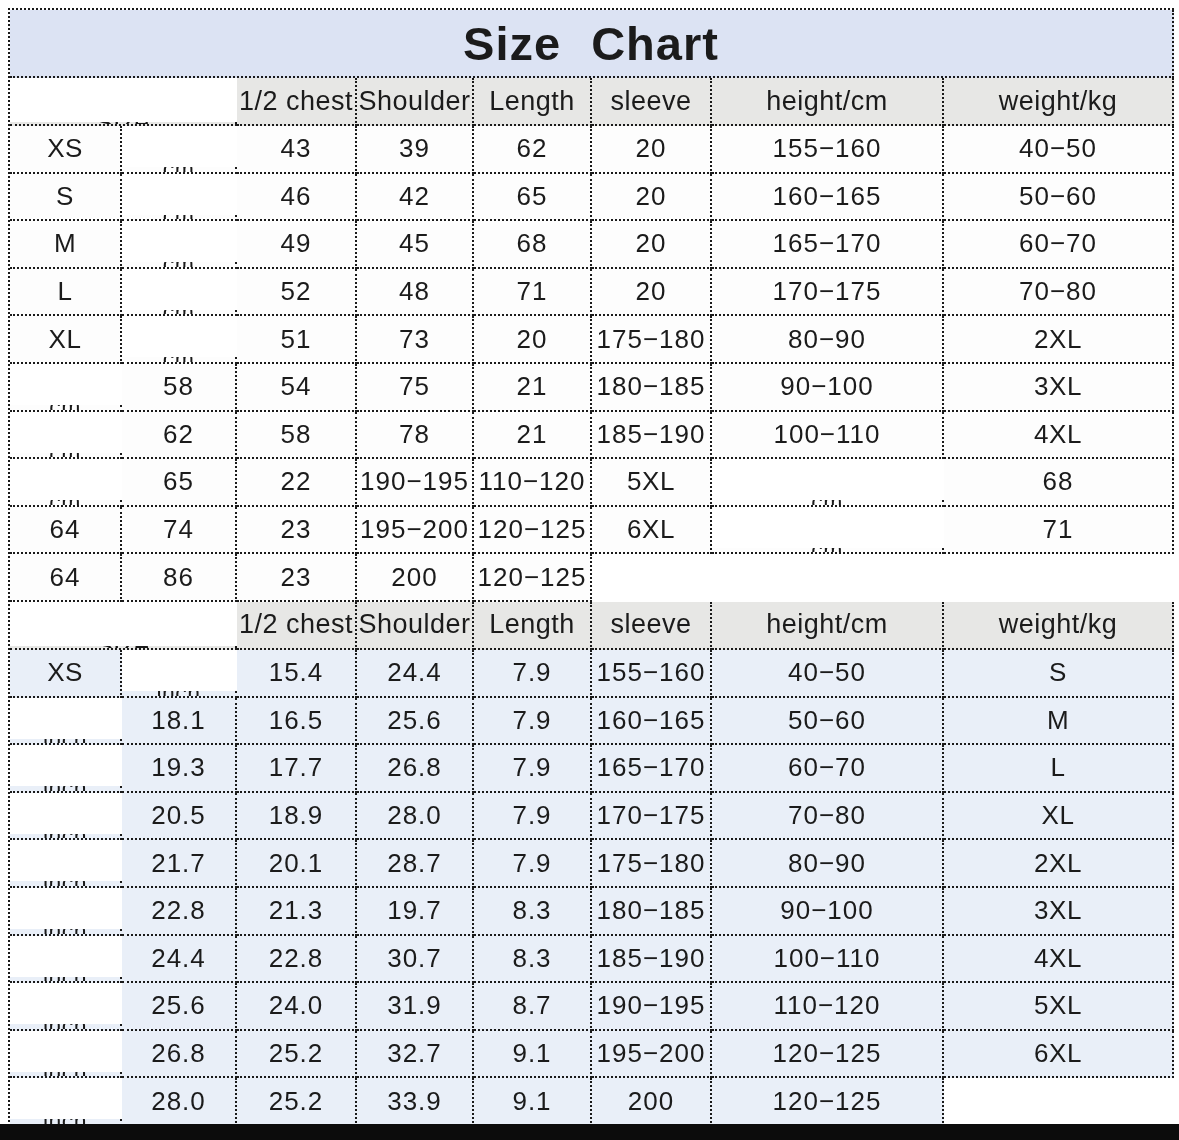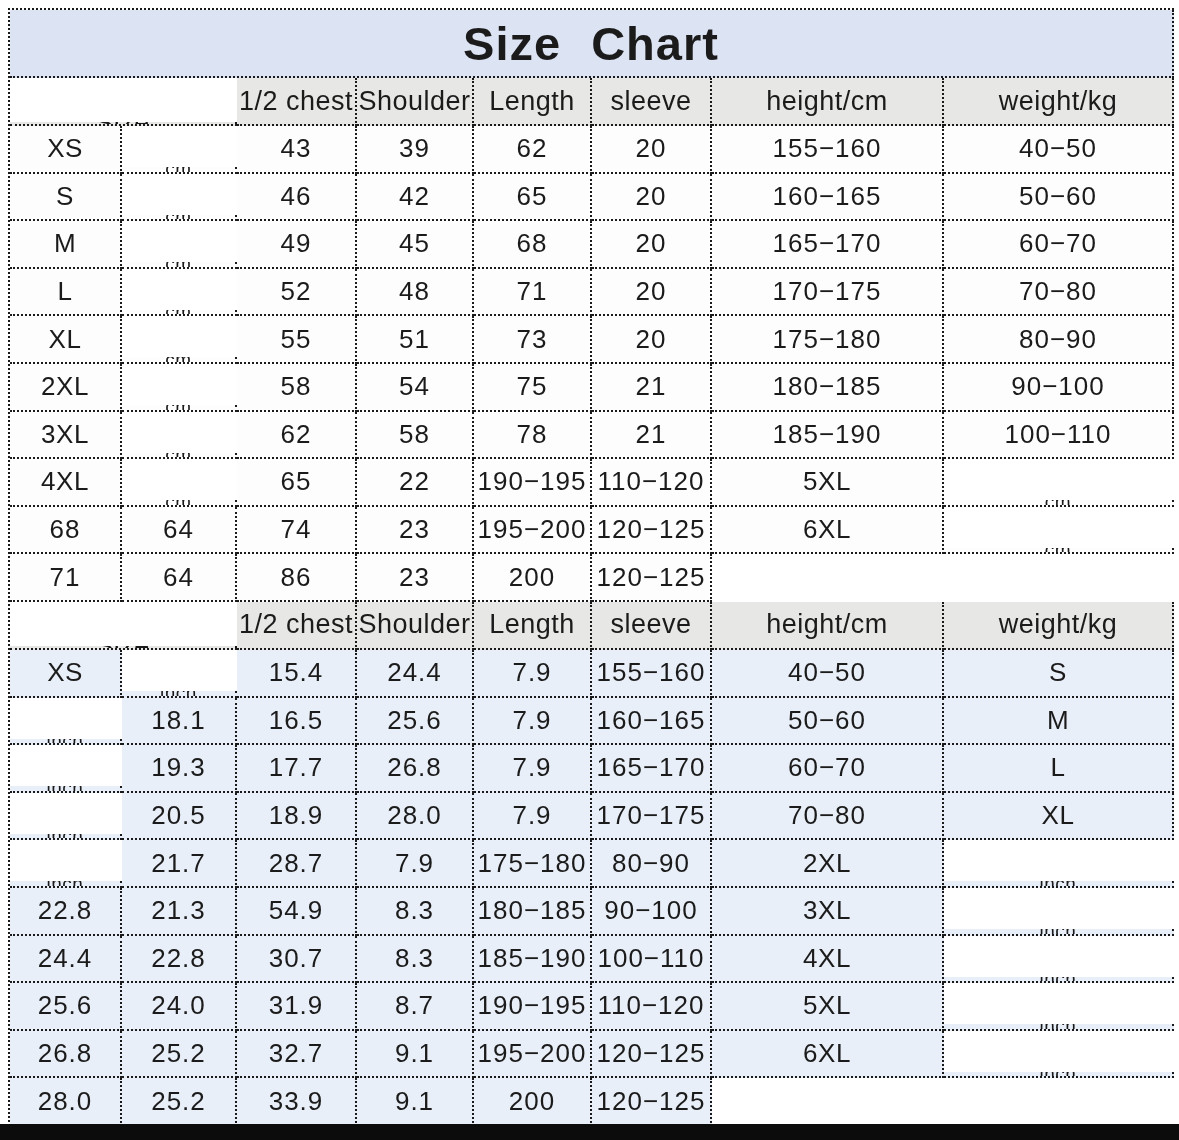--- a/index.html
+++ b/index.html
@@ -48,21 +48,21 @@
     word-spacing:16px;
     letter-spacing:1px;
   }
   .header-cell{
     background:var(--header_bg);
     font-size:27px;
   }
   .size-span{grid-column:1 / 3;margin-top:44px;}
   .cm-row{background:var(--cm_row_bg);}
   .inch-row{background:var(--inch_row_bg);}
-  .unit-cell{font-size:19px;margin-top:41px;}
+  .unit-cell{font-size:23px;margin-top:41px;}
   .value-cell{font-size:26px;letter-spacing:1px;}
   .bottom-bar{
     position:absolute;
     left:0;bottom:0;
     width:1179px;height:16px;
     background:var(--bottom_bar);
   }
 </style>
 </head>
 <body>
@@ -105,21 +105,20 @@
       <div class="cell cm-row">L</div>
       <div class="cell cm-row unit-cell">cm</div>
       <div class="cell cm-row value-cell">52</div>
       <div class="cell cm-row value-cell">48</div>
       <div class="cell cm-row value-cell">71</div>
       <div class="cell cm-row value-cell">20</div>
       <div class="cell cm-row value-cell">170−175</div>
       <div class="cell cm-row value-cell">70−80</div>
       <div class="cell cm-row">XL</div>
       <div class="cell cm-row unit-cell">cm</div>
-      <div class="cell cm-row value-cell">55</div>
       <div class="cell cm-row value-cell">51</div>
       <div class="cell cm-row value-cell">73</div>
       <div class="cell cm-row value-cell">20</div>
       <div class="cell cm-row value-cell">175−180</div>
       <div class="cell cm-row value-cell">80−90</div>
       <div class="cell cm-row">2XL</div>
       <div class="cell cm-row unit-cell">cm</div>
       <div class="cell cm-row value-cell">58</div>
       <div class="cell cm-row value-cell">54</div>
       <div class="cell cm-row value-cell">75</div>
@@ -190,29 +189,30 @@
       <div class="cell inch-row unit-cell">inch</div>
       <div class="cell inch-row value-cell">20.5</div>
       <div class="cell inch-row value-cell">18.9</div>
       <div class="cell inch-row value-cell">28.0</div>
       <div class="cell inch-row value-cell">7.9</div>
       <div class="cell inch-row value-cell">170−175</div>
       <div class="cell inch-row value-cell">70−80</div>
       <div class="cell inch-row">XL</div>
       <div class="cell inch-row unit-cell">inch</div>
       <div class="cell inch-row value-cell">21.7</div>
+      <div class="cell inch-row value-cell">20.1</div>
       <div class="cell inch-row value-cell">28.7</div>
       <div class="cell inch-row value-cell">7.9</div>
       <div class="cell inch-row value-cell">175−180</div>
       <div class="cell inch-row value-cell">80−90</div>
       <div class="cell inch-row">2XL</div>
       <div class="cell inch-row unit-cell">inch</div>
       <div class="cell inch-row value-cell">22.8</div>
       <div class="cell inch-row value-cell">21.3</div>
-      <div class="cell inch-row value-cell">54.9</div>
+      <div class="cell inch-row value-cell">19.7</div>
       <div class="cell inch-row value-cell">8.3</div>
       <div class="cell inch-row value-cell">180−185</div>
       <div class="cell inch-row value-cell">90−100</div>
       <div class="cell inch-row">3XL</div>
       <div class="cell inch-row unit-cell">inch</div>
       <div class="cell inch-row value-cell">24.4</div>
       <div class="cell inch-row value-cell">22.8</div>
       <div class="cell inch-row value-cell">30.7</div>
       <div class="cell inch-row value-cell">8.3</div>
       <div class="cell inch-row value-cell">185−190</div>

